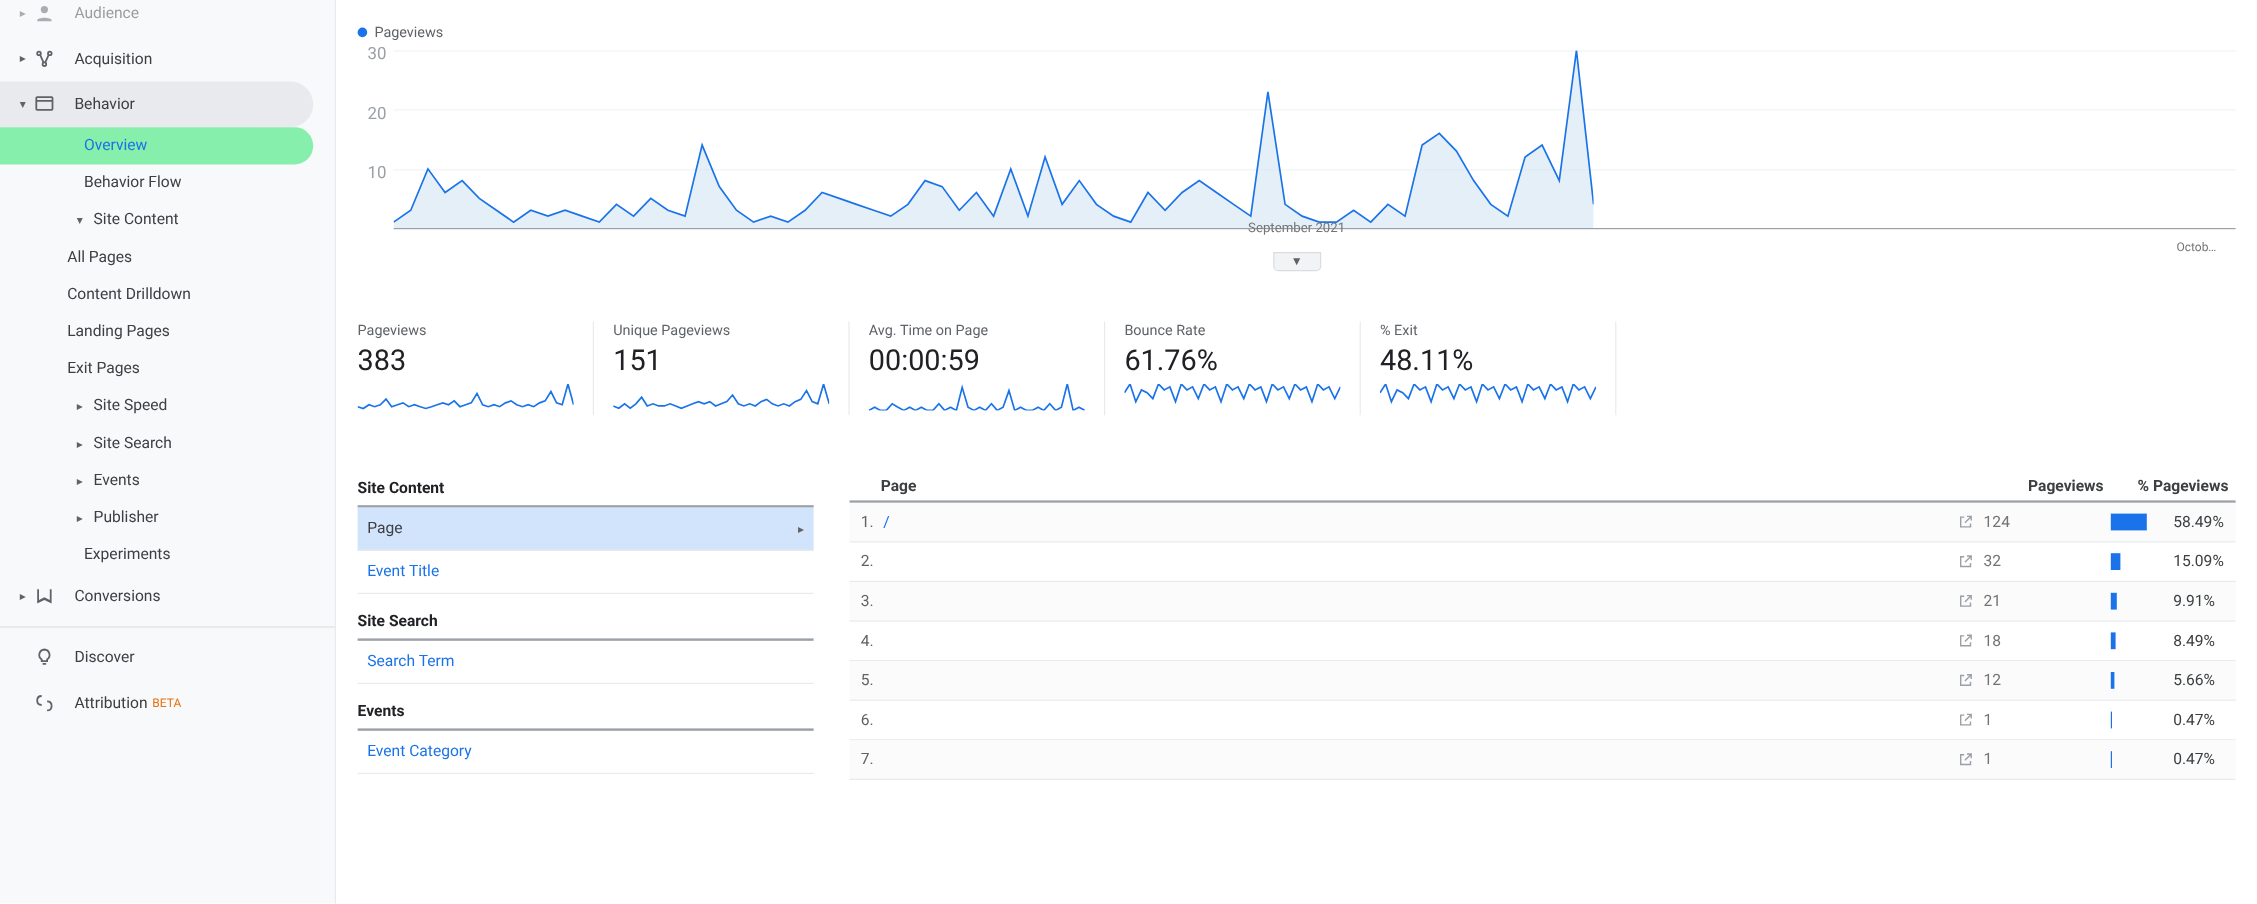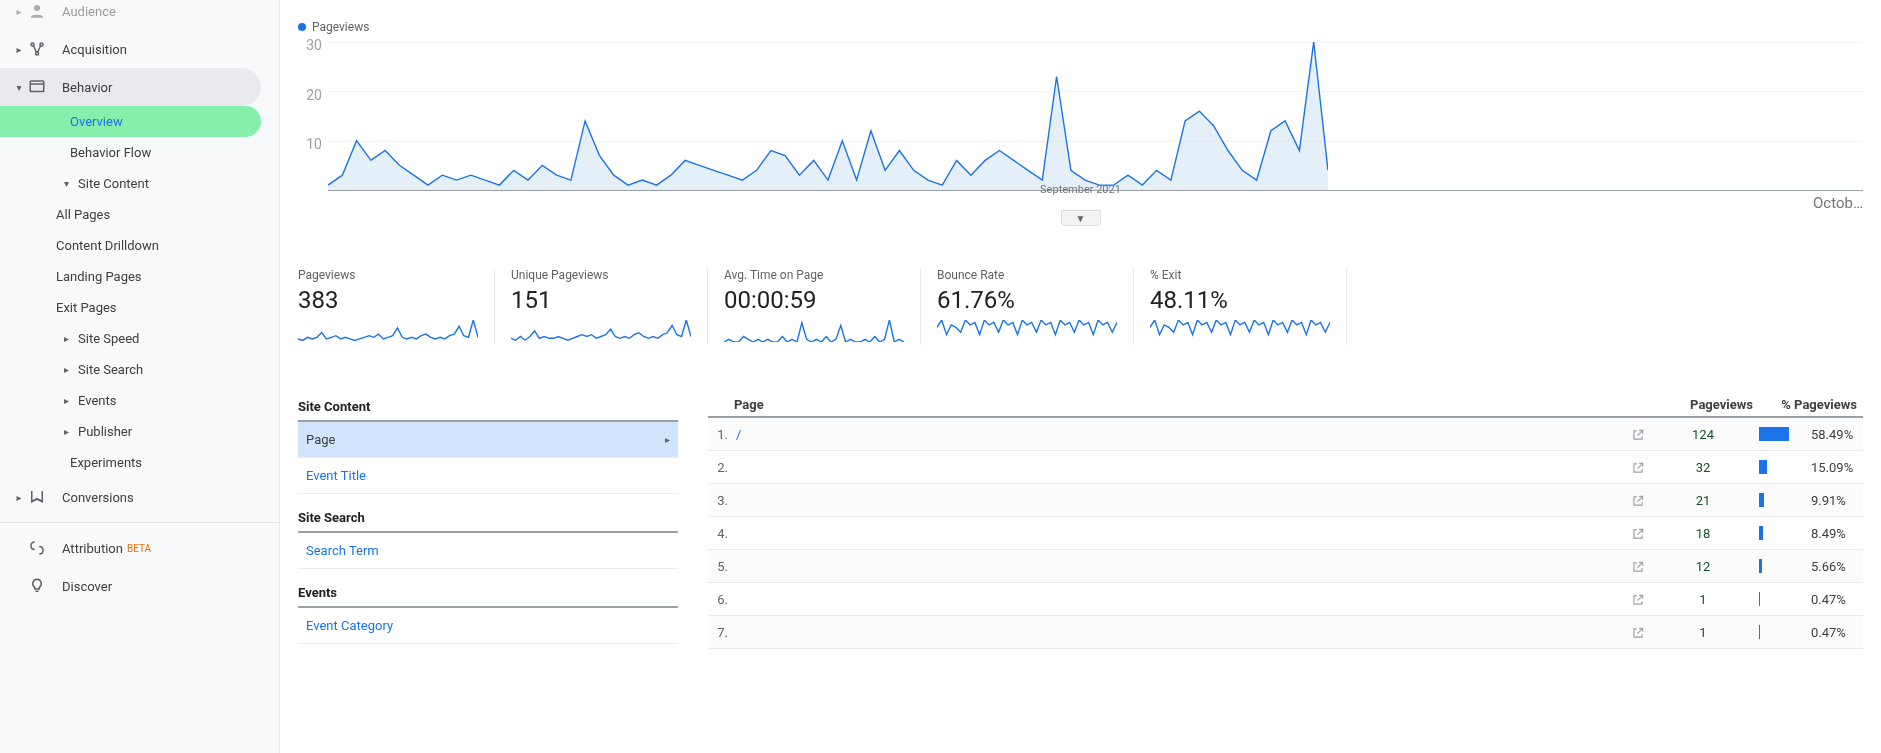--- a/index.html
+++ b/index.html
@@ -25,21 +25,21 @@
   .chart-legend { display:flex; align-items:center; gap:6px; padding:20px 0 8px 0; font-size:12px; color:#5f6368;}
   .legend-dot { width:8px; height:8px; border-radius:50%; background:#1a73e8; }
 
   .chart-area { position:relative; height:170px; }
   .y-axis { position:absolute; left:0; top:0; bottom:22px; width:30px; }
   .y-tick { position:absolute; right:6px; font-size:14px; color:#9aa0a6;}
   .gridline { position:absolute; left:30px; right:0; height:1px; background:#f1f3f4;}
   .baseline { position:absolute; left:30px; right:0; height:1px; background:#9aa0a6;}
   .chart-svg { position:absolute; left:30px; right:0; top:0; height:148px; }
   .x-label-left { position:absolute; bottom:16px; left:50%; transform:translateX(-50%); font-size:11px; color:#757575;}
-  .x-label-right { position:absolute; bottom:0; right:0; font-size:15px; color:#757575;}
+  .x-label-right { position:absolute; bottom:0; right:16px; font-size:10px; color:#757575;}
   .expand-handle { position:absolute; left:50%; bottom:-14px; transform:translateX(-50%); width:40px; height:16px; background:#f1f3f4; border:1px solid #dadce0; border-radius:0 0 4px 4px; display:flex; align-items:center; justify-content:center; color:#5f6368; font-size:10px; cursor:pointer;}
 
   .metrics-row { display:flex; margin-top:56px; border-bottom-style:none;}
   .metric { padding:0 16px; border-right:1px solid #e8eaed; min-width:196px;}
   .metric:first-child{padding-left:0;}
   .metric-label { font-size:12px; color:#5f6368; margin-bottom:4px;}
   .metric-value { font-size:24px; color:#202124;}
   .sparkline { margin-top:6px; width:180px; height:22px;}
 
   .content-row { display:flex; gap:30px; margin-top:48px;}
@@ -54,21 +54,21 @@
   .thead { display:flex; border-bottom:2px solid #9aa0a6; font-weight:700; font-size:13px; padding:4px 0;}
   .th-page { flex:1; padding-left:26px;}
   .th-pv { width:100px; text-align:right;}
   .th-pct { width:110px; text-align:right; padding-right:6px;}
   .trow { display:flex; align-items:center; border-bottom:1px solid #e8eaed; font-size:13px; height:33px;}
   .trow:nth-child(odd){ background:#fbfbfb;}
   .td-index { width:20px; text-align:right; color:#5f6368;}
   .td-path { flex:1; padding-left:8px; color:#1a73e8;}
   .td-open { width:30px; text-align:center; color:#9aa0a6;}
   .td-open svg { vertical-align:middle;}
-  .td-pv { width:100px; text-align:center; color:#14532d;}
+  .td-pv { width:100px; text-align:left; color:#737373;}
   .td-bar { width:58px; padding-left:6px;}
   .td-bar .bar { height:14px; background:#1a73e8;}
   .td-pct { width:52px; text-align:left; color:#3c4043;}
 
   svg .area { fill:#cfe2f3; fill-opacity:.55; stroke:none;}
   svg .line { fill:none; stroke:#1a73e8; stroke-width:1.4;}
 </style>
 </head>
 <body>
 
@@ -153,34 +153,34 @@
           <path d="M4 4h2v12l6-3 6 3V4h2v16l-8-4-8 4z"></path>
         </svg>
     </span>
     <span>Conversions</span>
   </div>
   <div class="divider"></div>
   <div class="nav-item">
     <span class="caret" style="visibility:hidden">▸</span>
     <span class="icon">
       <svg width="18" height="18" viewBox="0 0 24 24" fill="none" stroke="currentColor" stroke-width="2">
+          <path d="M12 3a6 6 0 0 1 3 11v2H9v-2a6 6 0 0 1 3-11zM10 19h4"></path>
+        </svg>
+    </span>
+    <span>Discover</span>
+  </div>
+  <div class="nav-item">
+    <span class="caret" style="visibility:hidden">▸</span>
+    <span class="icon">
+      <svg width="18" height="18" viewBox="0 0 24 24" fill="none" stroke="currentColor" stroke-width="2">
           <path d="M9 4c-3 0-5 2-5 5s2 5 5 5M15 20c3 0 5-2 5-5s-2-5-5-5"></path>
         </svg>
     </span>
     <span>Attribution</span>
     <span class="beta">BETA</span>
-  </div>
-  <div class="nav-item">
-    <span class="caret" style="visibility:hidden">▸</span>
-    <span class="icon">
-      <svg width="18" height="18" viewBox="0 0 24 24" fill="none" stroke="currentColor" stroke-width="2">
-          <path d="M12 3a6 6 0 0 1 3 11v2H9v-2a6 6 0 0 1 3-11zM10 19h4"></path>
-        </svg>
-    </span>
-    <span>Discover</span>
   </div>
 </div>
 
 <div class="main">
 
   <div class="chart-legend">
     <span class="legend-dot"></span>
     <span>Pageviews</span>
   </div>
 

